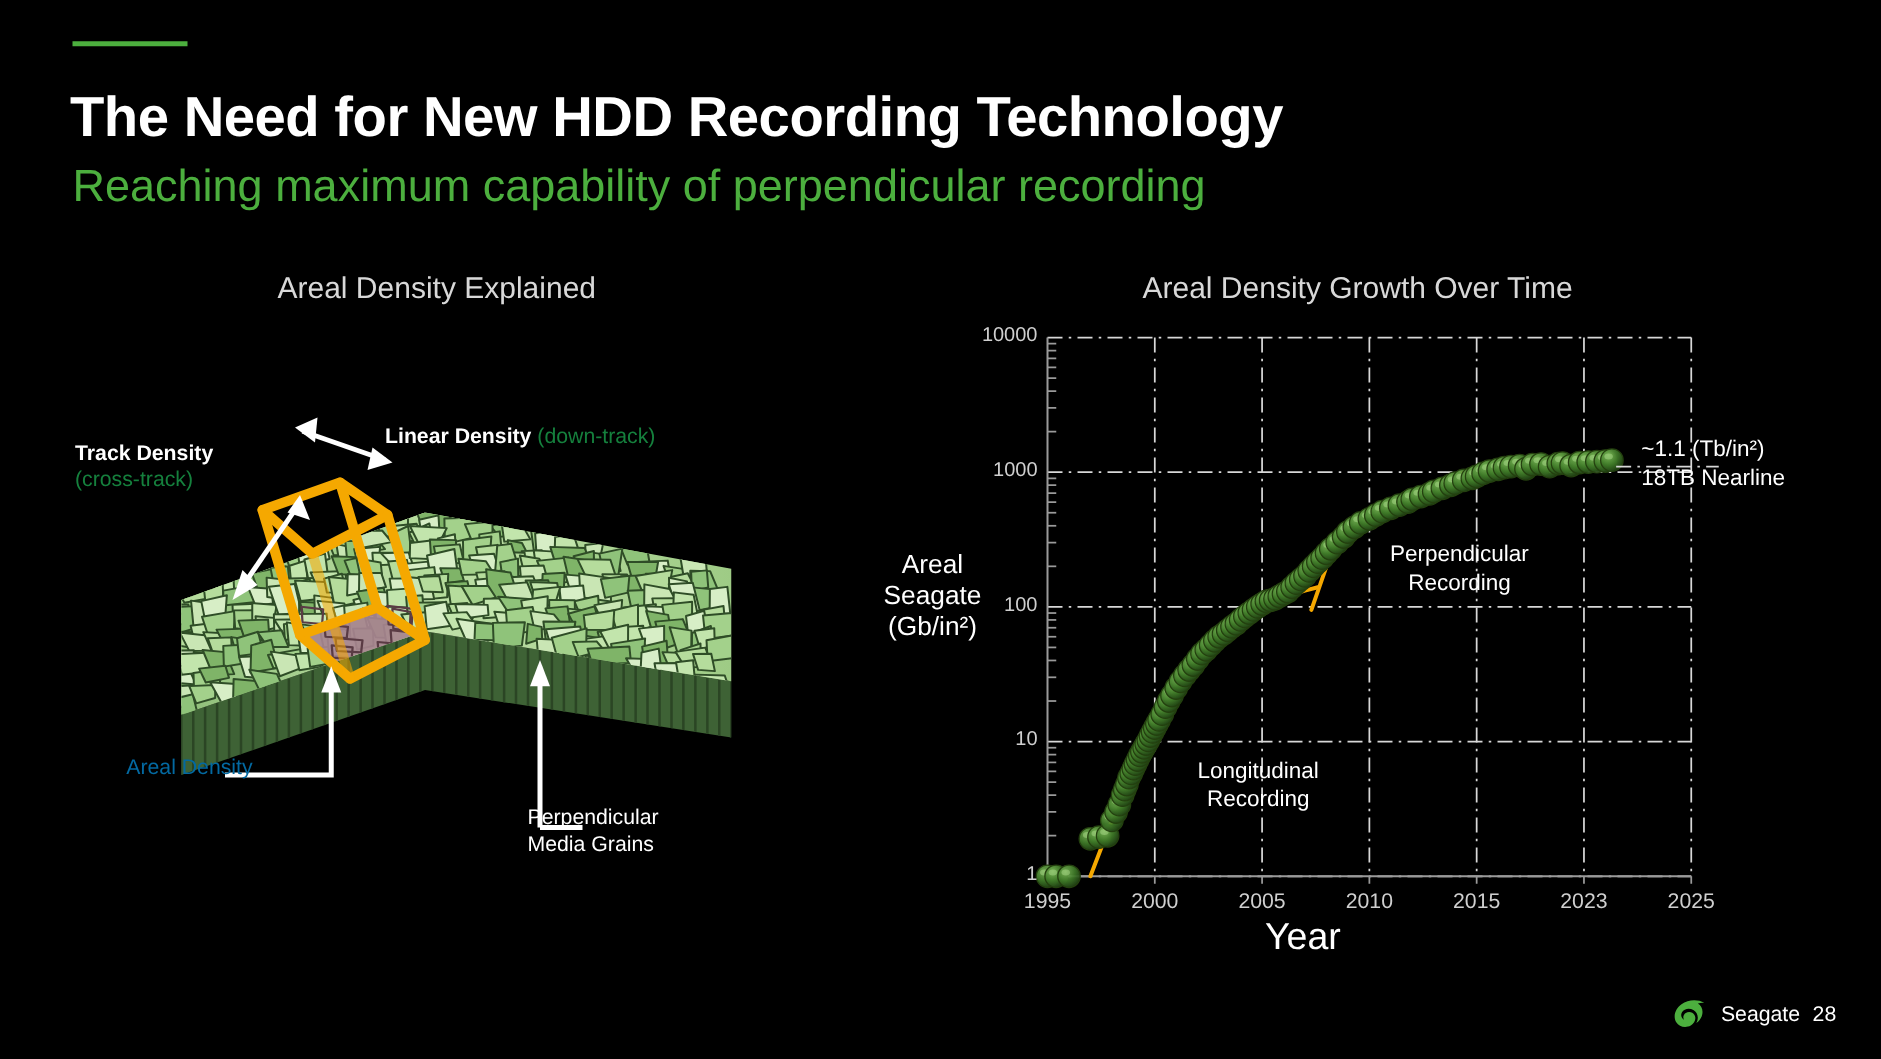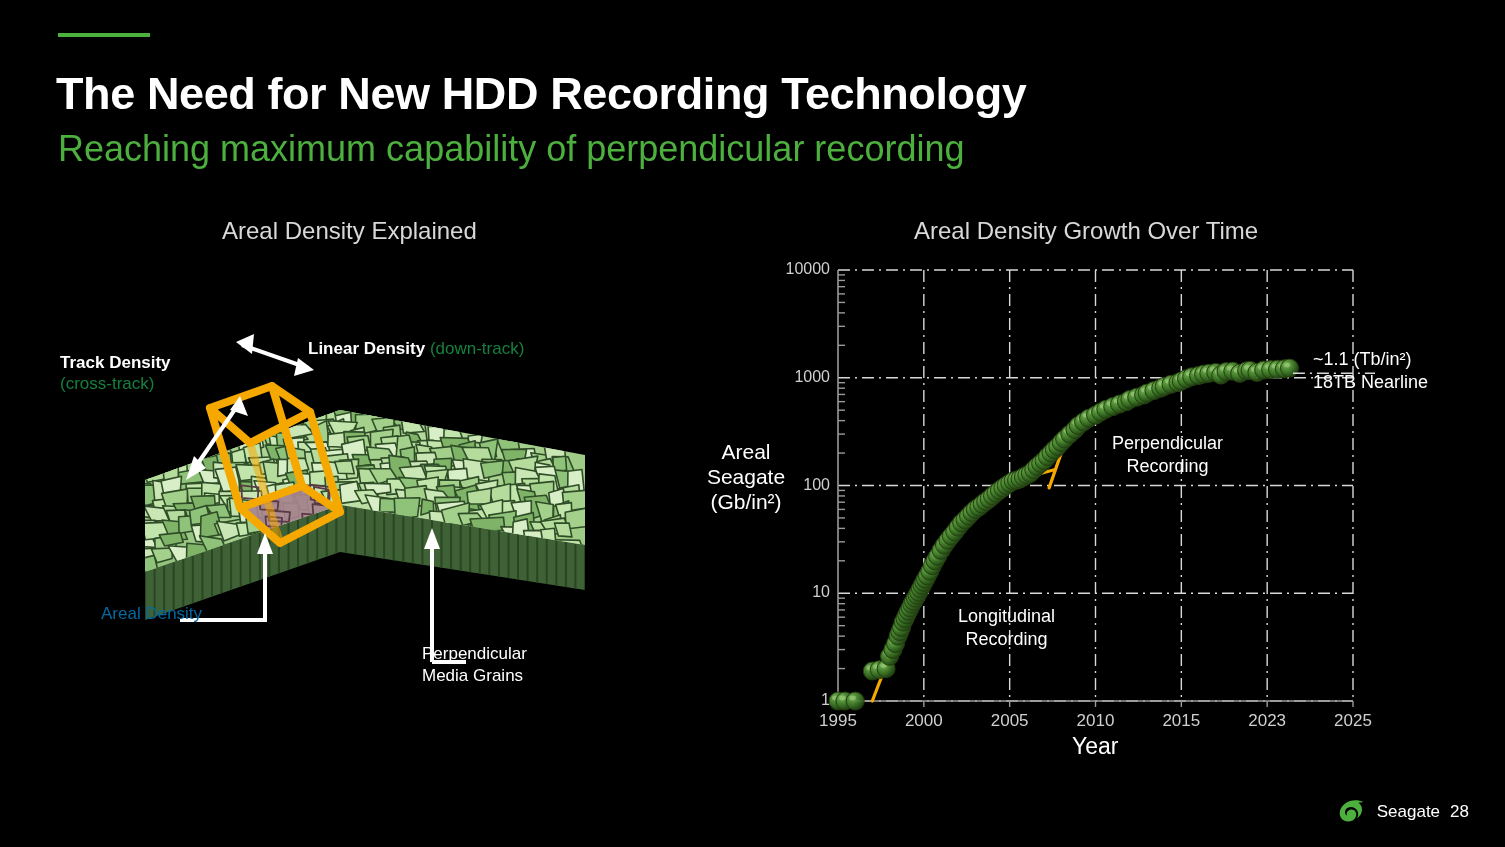--- a/index.html
+++ b/index.html
@@ -23,21 +23,21 @@
   .dlabel .g{color:#15803d;}
   .dlabel.plain{color:#ffffff;}
   #lbl-track{left:60px;top:352px;}
   #lbl-linear{left:308px;top:338px;}
   #lbl-areal{left:101px;top:603px;color:#0369a1;font-size:17px;}
   #lbl-grains{left:422px;top:643px;color:#fff;font-size:17px;line-height:1.3;}
 
   
   #chart{position:absolute;left:690px;top:250px;width:790px;height:520px;}
   .ylab{position:absolute;left:696px;top:440px;width:100px;text-align:center;color:#ffffff;font-size:21px;line-height:1.18;}
-  .xlab{position:absolute;left:1072px;top:733px;color:#ffffff;font-size:23px;}
+  .xlab{position:absolute;left:1012px;top:733px;color:#ffffff;font-size:30px;}
   .ytick{position:absolute;color:#cfcfcf;font-size:16px;text-align:right;width:60px;}
   .xtick{position:absolute;color:#cfcfcf;font-size:17px;text-align:center;width:60px;}
   .anno{position:absolute;color:#ffffff;font-size:18px;line-height:1.28;white-space:nowrap;}
   #anno-perp{left:1112px;top:432px;text-align:center;}
   #anno-long{left:958px;top:605px;text-align:center;}
   #anno-cap{left:1313px;top:348px;text-align:left;}
 
   
   .footer{position:absolute;right:36px;bottom:22px;display:flex;align-items:center;gap:10px;}
   .brand{color:#ffffff;font-size:17px;}

